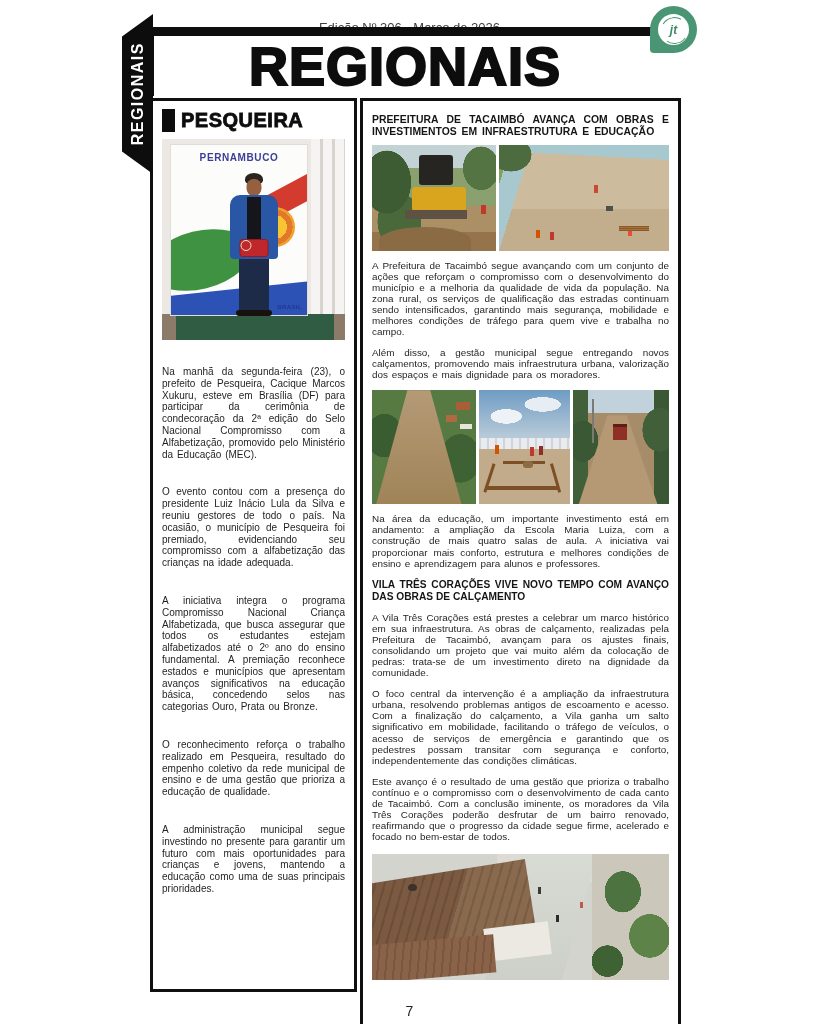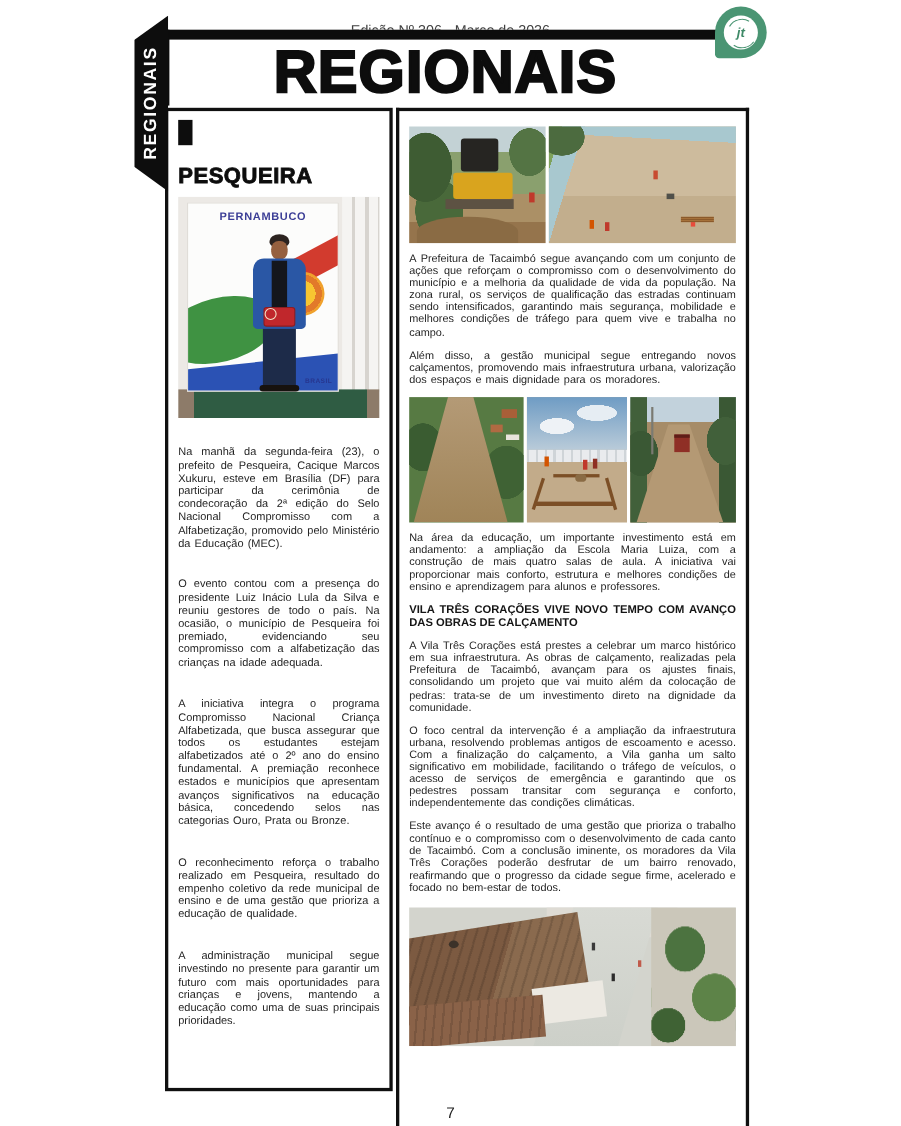--- a/index.html
+++ b/index.html
@@ -27,21 +27,21 @@
   .logo-text{font-size:12px;font-weight:bold;font-style:italic;color:#3f8a68;}
   .logo-arc{position:absolute;left:11px;top:11px;width:25px;height:25px;border:1.4px solid transparent;
     border-top-color:#4a9573;border-radius:50%;}
   .logo-arc.a2{transform:rotate(170deg);}
   .logo-arc.a1{transform:rotate(-15deg);}
   
   .col-box{position:absolute;top:98px;background:#fff;border:3px solid #101010;
     box-sizing:border-box;padding:8px 9px;overflow:hidden;}
   .left-box{left:150px;width:207px;height:894px;}
   .right-box{left:360px;width:321px;height:926px;border-bottom:none;}
-  .section-header{display:flex;align-items:flex-start;gap:17px;flex-direction:column;}
+  .section-header{display:flex;align-items:center;gap:6px;}
   .section-bullet{width:13px;height:23px;background:#0d0d0d;flex:0 0 auto;}
   .section-title{font-size:20px;font-weight:bold;color:#0d0d0d;-webkit-text-stroke:0.8px #0d0d0d;
     letter-spacing:0.5px;}
   .headline{font-weight:bold;text-align:justify;color:#151515;}
   .left-box .headline{font-size:11.5px;line-height:1.22;margin-top:9px;word-spacing:2px;}
   .right-box .headline{font-size:10.4px;line-height:1.18;margin-top:5px;word-spacing:2px;}
   .par{text-align:justify;word-spacing:1px;}
   .left-box .par{font-size:10px;line-height:1.18;margin-top:26px;}
   .right-box .par{font-size:9.9px;line-height:1.12;margin-top:9px;}
   .subheadline{font-weight:bold;font-size:10.2px;line-height:1.18;text-align:justify;
@@ -226,20 +226,21 @@
 
   <p class="par">Na manhã da segunda-feira (23), o prefeito de Pesqueira, Cacique Marcos Xukuru, esteve em Brasília (DF) para participar da cerimônia de condecoração da 2ª edição do Selo Nacional Compromisso com a Alfabetização, promovido pelo Ministério da Educação (MEC).</p>
   <p class="par">O evento contou com a presença do presidente Luiz Inácio Lula da Silva e reuniu gestores de todo o país. Na ocasião, o município de Pesqueira foi premiado, evidenciando seu compromisso com a alfabetização das crianças na idade adequada.</p>
   <p class="par">A iniciativa integra o programa Compromisso Nacional Criança Alfabetizada, que busca assegurar que todos os estudantes estejam alfabetizados até o 2º ano do ensino fundamental. A premiação reconhece estados e municípios que apresentam avanços significativos na educação básica, concedendo selos nas categorias Ouro, Prata ou Bronze.</p>
   <p class="par">O reconhecimento reforça o trabalho realizado em Pesqueira, resultado do empenho coletivo da rede municipal de ensino e de uma gestão que prioriza a educação de qualidade.</p>
   <p class="par">A administração municipal segue investindo no presente para garantir um futuro com mais oportunidades para crianças e jovens, mantendo a educação como uma de suas principais prioridades.</p>
 
 </div>
 
 <div class="col-box right-box">
+  <div class="headline">PREFEITURA DE TACAIMBÓ AVANÇA COM OBRAS E INVESTIMENTOS EM INFRAESTRUTURA E EDUCAÇÃO</div>
 
   <div class="strip strip1">
     <div class="ph ph-backhoe photo">
       <span class="bh-win"></span>
       <span class="bh-cab"></span>
       <span class="bh-body"></span>
       <span class="bh-bucket"></span>
       <span class="bh-mound"></span>
       <span class="bh-fig"></span>
     </div>

